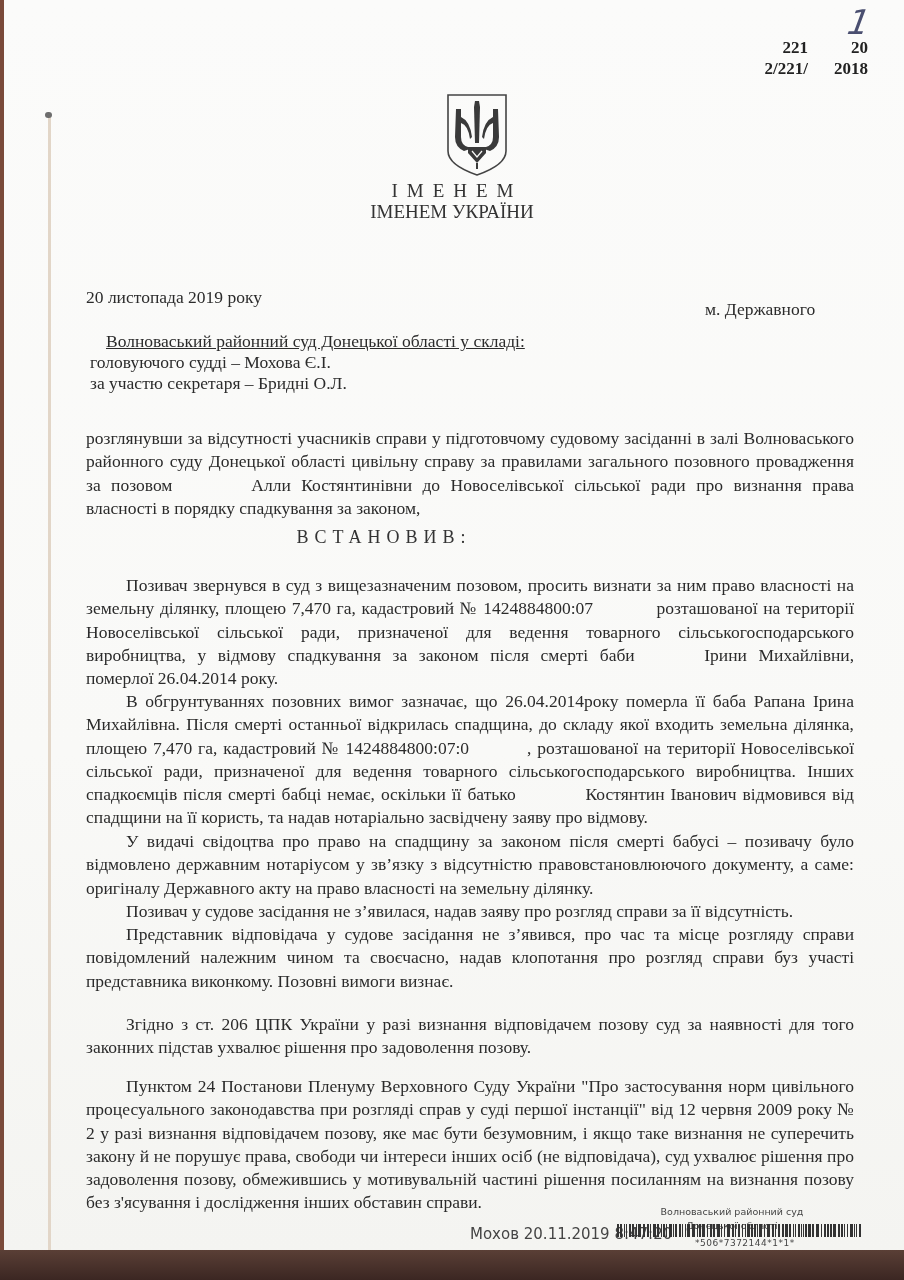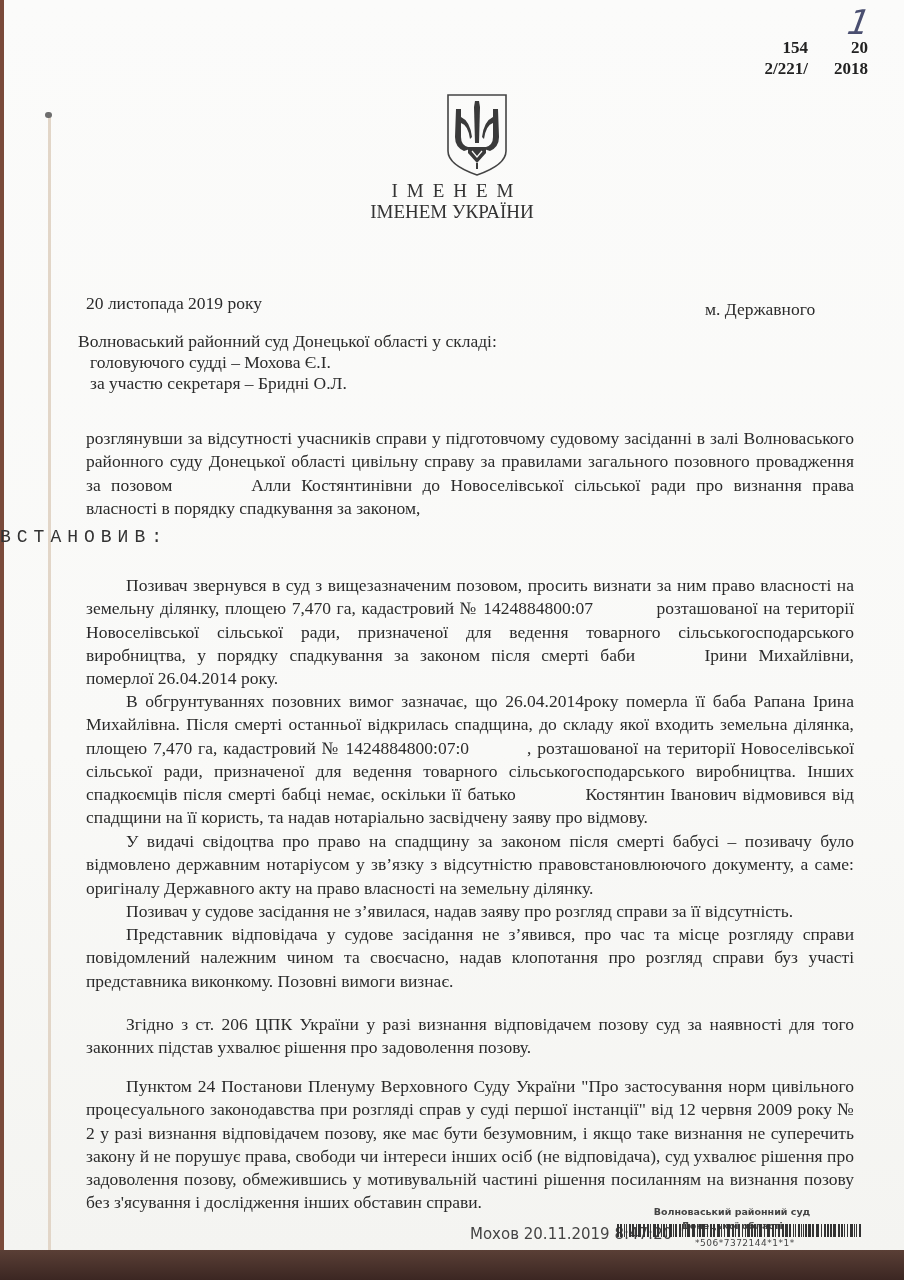--- a/index.html
+++ b/index.html
@@ -54,31 +54,31 @@
   .line {
     position: absolute; font-size: 17.5px; line-height: 23px; white-space: nowrap;
     color: #2b2b2b;
   }
   .para {
     position: absolute; left: 86px; width: 768px;
     font-size: 17.5px; line-height: 23.3px; text-align: justify; color: #2b2b2b;
   }
   .para .ind { display: inline-block; width: 40px; }
   .heading {
-    position: absolute; left: 0; width: 768px; 
-    top: 527px; font-size: 18px; letter-spacing: 6px; color: #333; font-family: Liberation Mono, monospace;
+    position: absolute; left: 0; width: 768px; text-align: center;
+    top: 527px; font-size: 18px; letter-spacing: 6px; color: #333;
   }
   .redact { display: inline-block; width: 58px; }
   .footer {
     position: absolute; left: 470px; top: 1205px; width: 400px;
     font-family: "DejaVu Sans", sans-serif; color: #444;
   }
   .court-stamp {
     position: absolute; left: 182px; top: 0; width: 160px; text-align: center;
-    font-size: 9.5px; line-height: 14px; font-weight: bold;
+    font-size: 9.5px; line-height: 14px;
   }
   .signer {
     position: absolute; left: 0; top: 20px; font-size: 15px;
   }
   .barcode {
     position: absolute; left: 147px; top: 19px; width: 244px; height: 13px;
   }
   .barcode-num {
     position: absolute; left: 225px; top: 33px; font-size: 9px; letter-spacing: 0.5px;
   }
@@ -87,59 +87,59 @@
 <body>
 
 <div class="page"></div>
 <div class="left-binding"></div>
 <div class="thread"></div>
 <div class="thread-knot"></div>
 
 <div class="page-num">1</div>
 
 <div class="case-no">
-  <div><span class="a">154</span><span class="b">20</span></div>
+  <div><span class="a">221</span><span class="b">20</span></div>
   <div><span class="a">2/221/</span><span class="b">2018</span></div>
 </div>
 
 <svg class="emblem" viewBox="0 0 62 84">
   <path d="M2 2 H60 V58 Q60 72 31 82 Q2 72 2 58 Z" fill="none" stroke="#444" stroke-width="1.6"></path>
   <g fill="#3a3a3a">
     <path d="M29 8 L33 8 L34 14 L33 50 L29 50 L28 14 Z"></path>
     <path d="M10 16 L15 16 L15 44 Q15 52 22 54 L24 56 L18 58 Q9 54 9 44 Z"></path>
     <path d="M52 16 L47 16 L47 44 Q47 52 40 54 L38 56 L44 58 Q53 54 53 44 Z"></path>
     <path d="M15 24 Q24 28 26 44 L24 46 Q22 32 15 30 Z"></path>
     <path d="M47 24 Q38 28 36 44 L38 46 Q40 32 47 30 Z"></path>
     <path d="M22 54 L40 54 L40 60 L31 70 L22 60 Z"></path>
     <path d="M30 70 L32 70 L32 76 L30 76 Z"></path>
   </g>
   <path d="M26 58 L31 64 L36 58" fill="none" stroke="#f9f9f7" stroke-width="1.2"></path>
 </svg>
 
 <div class="title t1">ІМЕНЕМ</div>
 <div class="title t2">ІМЕНЕМ УКРАЇНИ</div>
 
-<div class="line" style="left:86px; top:292px;">20 листопада 2019 року</div>
+<div class="line" style="left:86px; top:286px;">20 листопада 2019 року</div>
 <div class="line" style="left:705px; top:298px;">м. Державного</div>
 
-<div class="line" style="left:78px; top:330px;">Волноваський районний суд Донецької області у складі:</div>
+<div class="line" style="left:106px; top:330px;text-decoration:underline;">Волноваський районний суд Донецької області у складі:</div>
 <div class="line" style="left:90px; top:351px;">головуючого судді – Мохова Є.І.</div>
 <div class="line" style="left:90px; top:372px;text-align:center;">за участю секретаря – Бридні О.Л.</div>
 
 <div class="para" style="top:427px;">
   <span>розглянувши за відсутності учасників справи у підготовчому судовому засіданні в залі Волноваського районного суду Донецької області цивільну справу за правилами загального позовного провадження за позовом</span>
   <span class="redact"></span>
   <span>Алли Костянтинівни до Новоселівської сільської ради про визнання права власності в порядку спадкування за законом,</span>
 </div>
 
 <div class="heading">ВСТАНОВИВ:</div>
 
 <div class="para" style="top:574px;">
   <span class="ind"></span><span>Позивач звернувся в суд з вищезазначеним позовом, просить визнати за ним право власності на земельну ділянку, площею 7,470 га, кадастровий № 1424884800:07</span><span class="redact"></span>
-  <span>розташованої на території Новоселівської сільської ради, призначеної для ведення товарного сільськогосподарського виробництва, у порядку спадкування за законом після смерті баби</span><span class="redact"></span>
+  <span>розташованої на території Новоселівської сільської ради, призначеної для ведення товарного сільськогосподарського виробництва, у відмову спадкування за законом після смерті баби</span><span class="redact"></span>
   <span>Ірини Михайлівни, померлої 26.04.2014 року.</span>
 </div>
 
 <div class="para" style="top:690px;">
   <span class="ind"></span><span>В обгрунтуваннях позовних вимог зазначає, що 26.04.2014року померла її баба Рапана Ірина Михайлівна. Після смерті останньої відкрилась спадщина, до складу якої входить земельна ділянка, площею 7,470 га, кадастровий № 1424884800:07:0</span><span class="redact"></span><span>, розташованої на території Новоселівської сільської ради, призначеної для ведення товарного сільськогосподарського виробництва. Інших спадкоємців після смерті бабці немає, оскільки її батько</span>
   <span class="redact"></span>
   <span>Костянтин Іванович відмовився від спадщини на її користь, та надав нотаріально засвідчену заяву про відмову.</span>
 </div>
 
 <div class="para" style="top:830px;">

